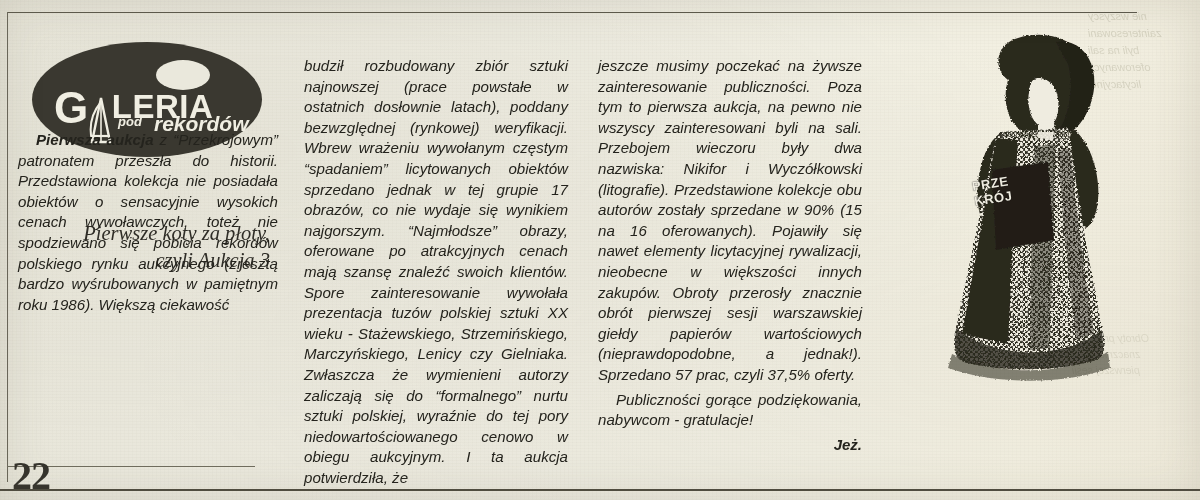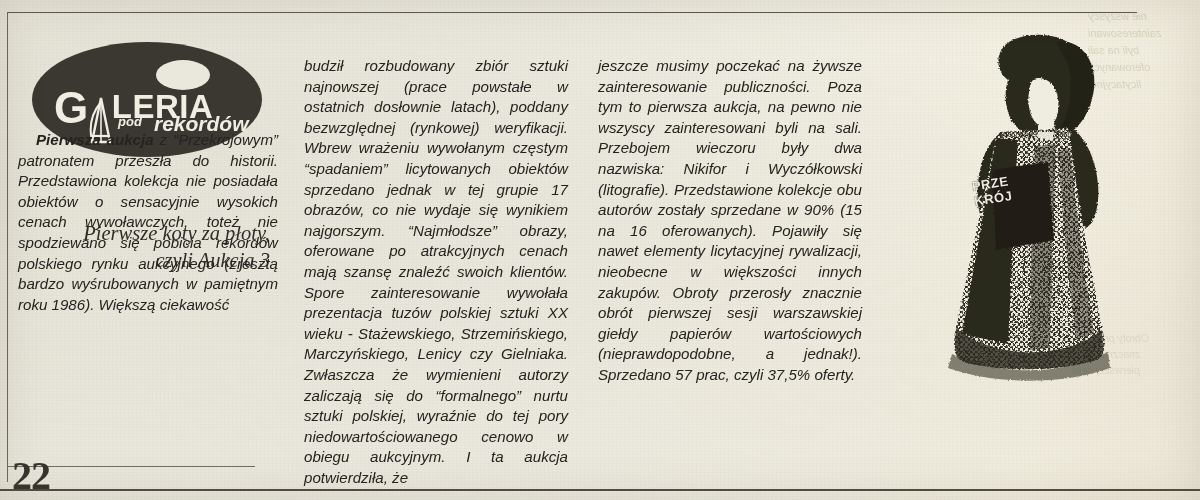--- a/index.html
+++ b/index.html
@@ -194,20 +194,22 @@
 
     <div class="col" id="col2">
       <div class="body">
         <p>budził rozbudowany zbiór sztuki najnowszej (prace powstałe w ostatnich dosłownie latach), poddany bezwzględnej (rynkowej) weryfikacji. Wbrew wrażeniu wywołanym częstym “spadaniem” licytowanych obiektów sprzedano jednak w tej grupie 17 obrazów, co nie wydaje się wynikiem najgorszym. “Najmłodsze” obrazy, oferowane po atrakcyjnych cenach mają szansę znaleźć swoich klientów. Spore zainteresowanie wywołała prezentacja tuzów polskiej sztuki XX wieku - Stażewskiego, Strzemińskiego, Marczyńskiego, Lenicy czy Gielniaka. Zwłaszcza że wymienieni autorzy zaliczają się do “formalnego” nurtu sztuki polskiej, wyraźnie do tej pory niedowartościowanego cenowo w obiegu aukcyjnym. I ta aukcja potwierdziła, że</p>
       </div>
     </div>
 
     <div class="col" id="col3">
       <div class="body">
         <p>jeszcze musimy poczekać na żywsze zainteresowanie publiczności. Poza tym to pierwsza aukcja, na pewno nie wszyscy zainteresowani byli na sali. Przebojem wieczoru były dwa nazwiska: Nikifor i Wyczółkowski (litografie). Przedstawione kolekcje obu autorów zostały sprzedane w 90% (15 na 16 oferowanych). Pojawiły się nawet elementy licytacyjnej rywalizacji, nieobecne w większości innych zakupów. Obroty przerosły znacznie obrót pierwszej sesji warszawskiej giełdy papierów wartościowych (nieprawdopodobne, a jednak!). Sprzedano 57 prac, czyli 37,5% oferty.</p>
+        <p>Publiczności gorące podziękowania, nabywcom - gratulacje!</p>
+        <p class="sig">Jeż.</p>
       </div>
     </div>
 
     <div id="pagenum">22</div>
 
     <div id="illo">
       <svg width="200" height="360" viewBox="0 0 200 360" aria-hidden="true">
         <defs>
           <filter id="rough">
             <feTurbulence type="fractalNoise" baseFrequency="0.55" numOctaves="4" seed="7" result="n"></feTurbulence>

